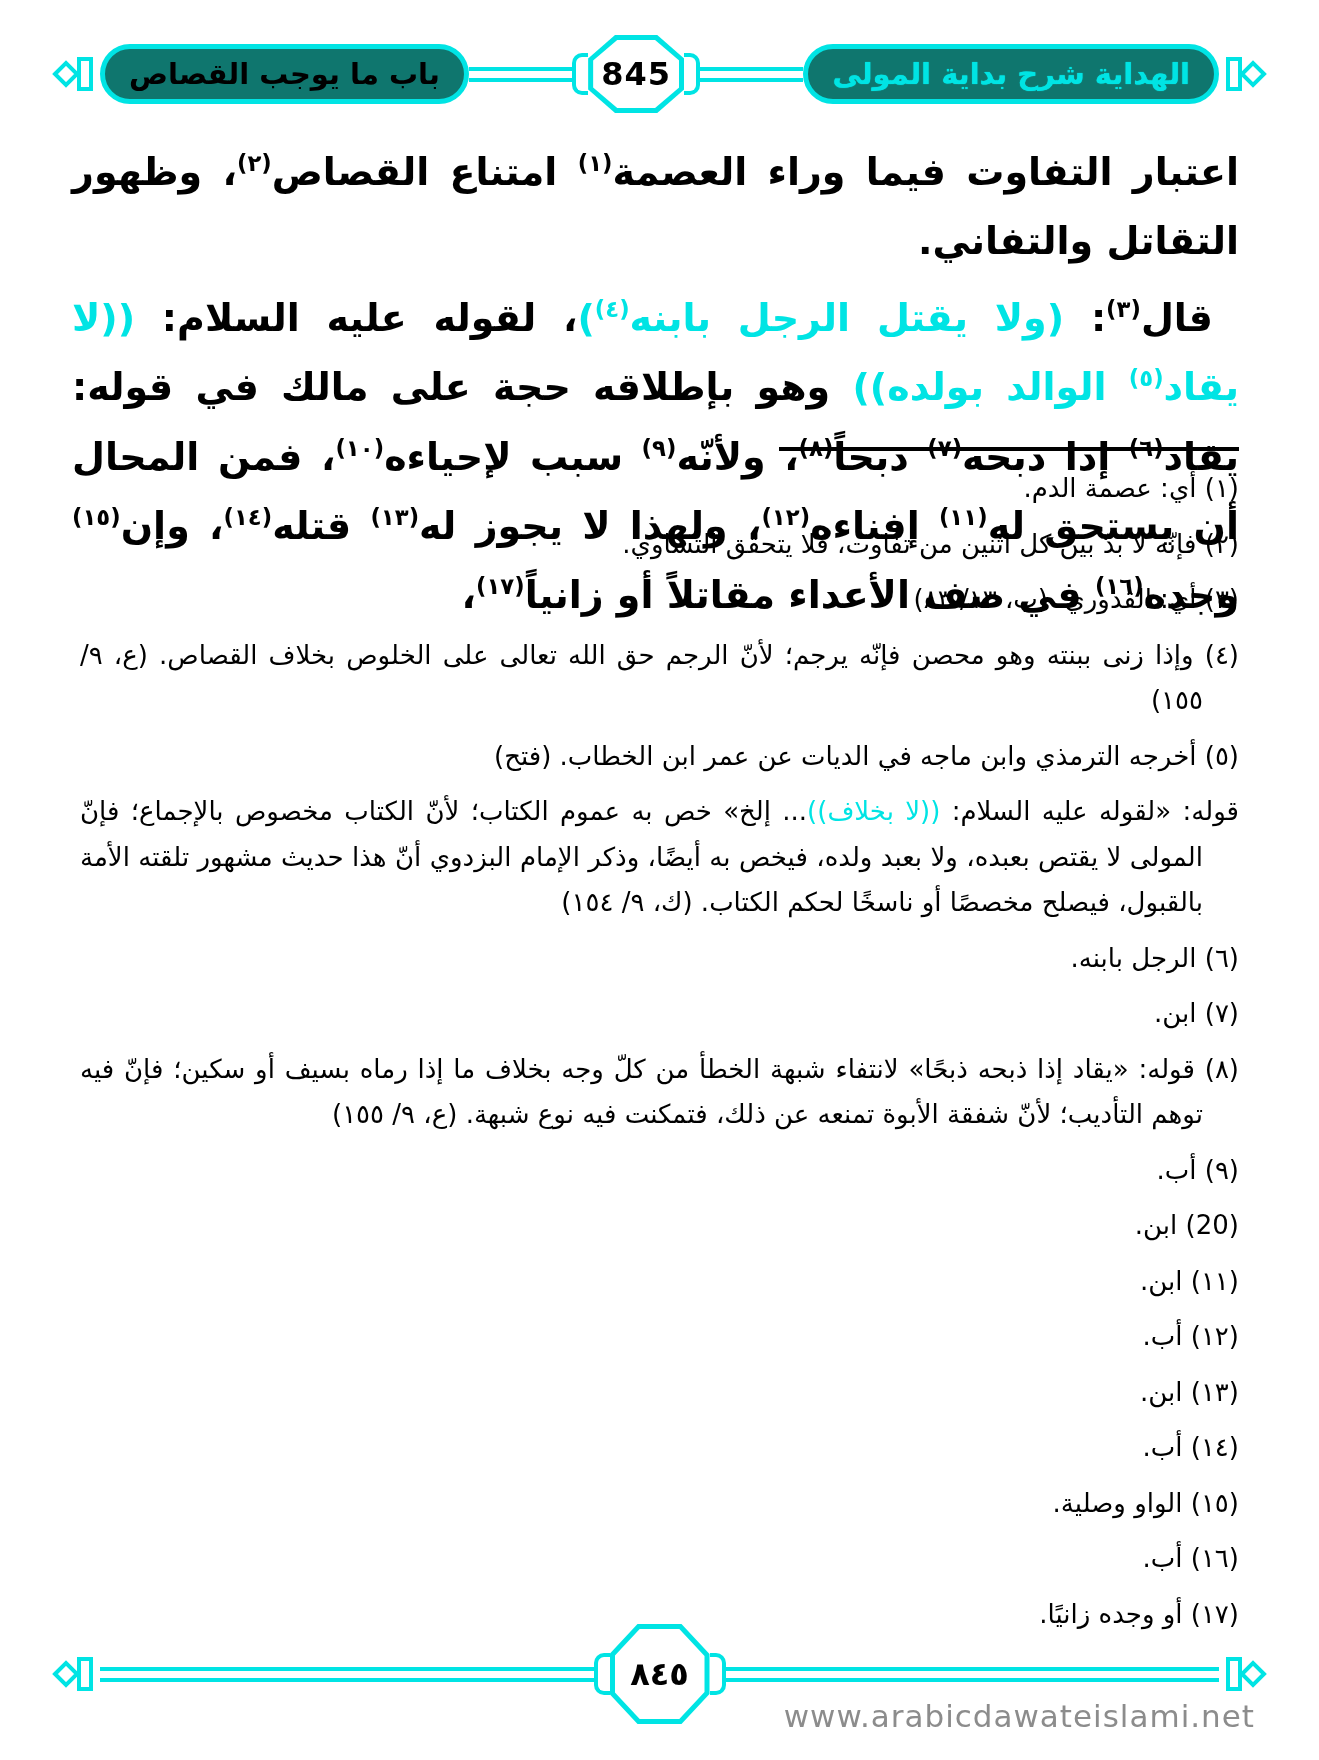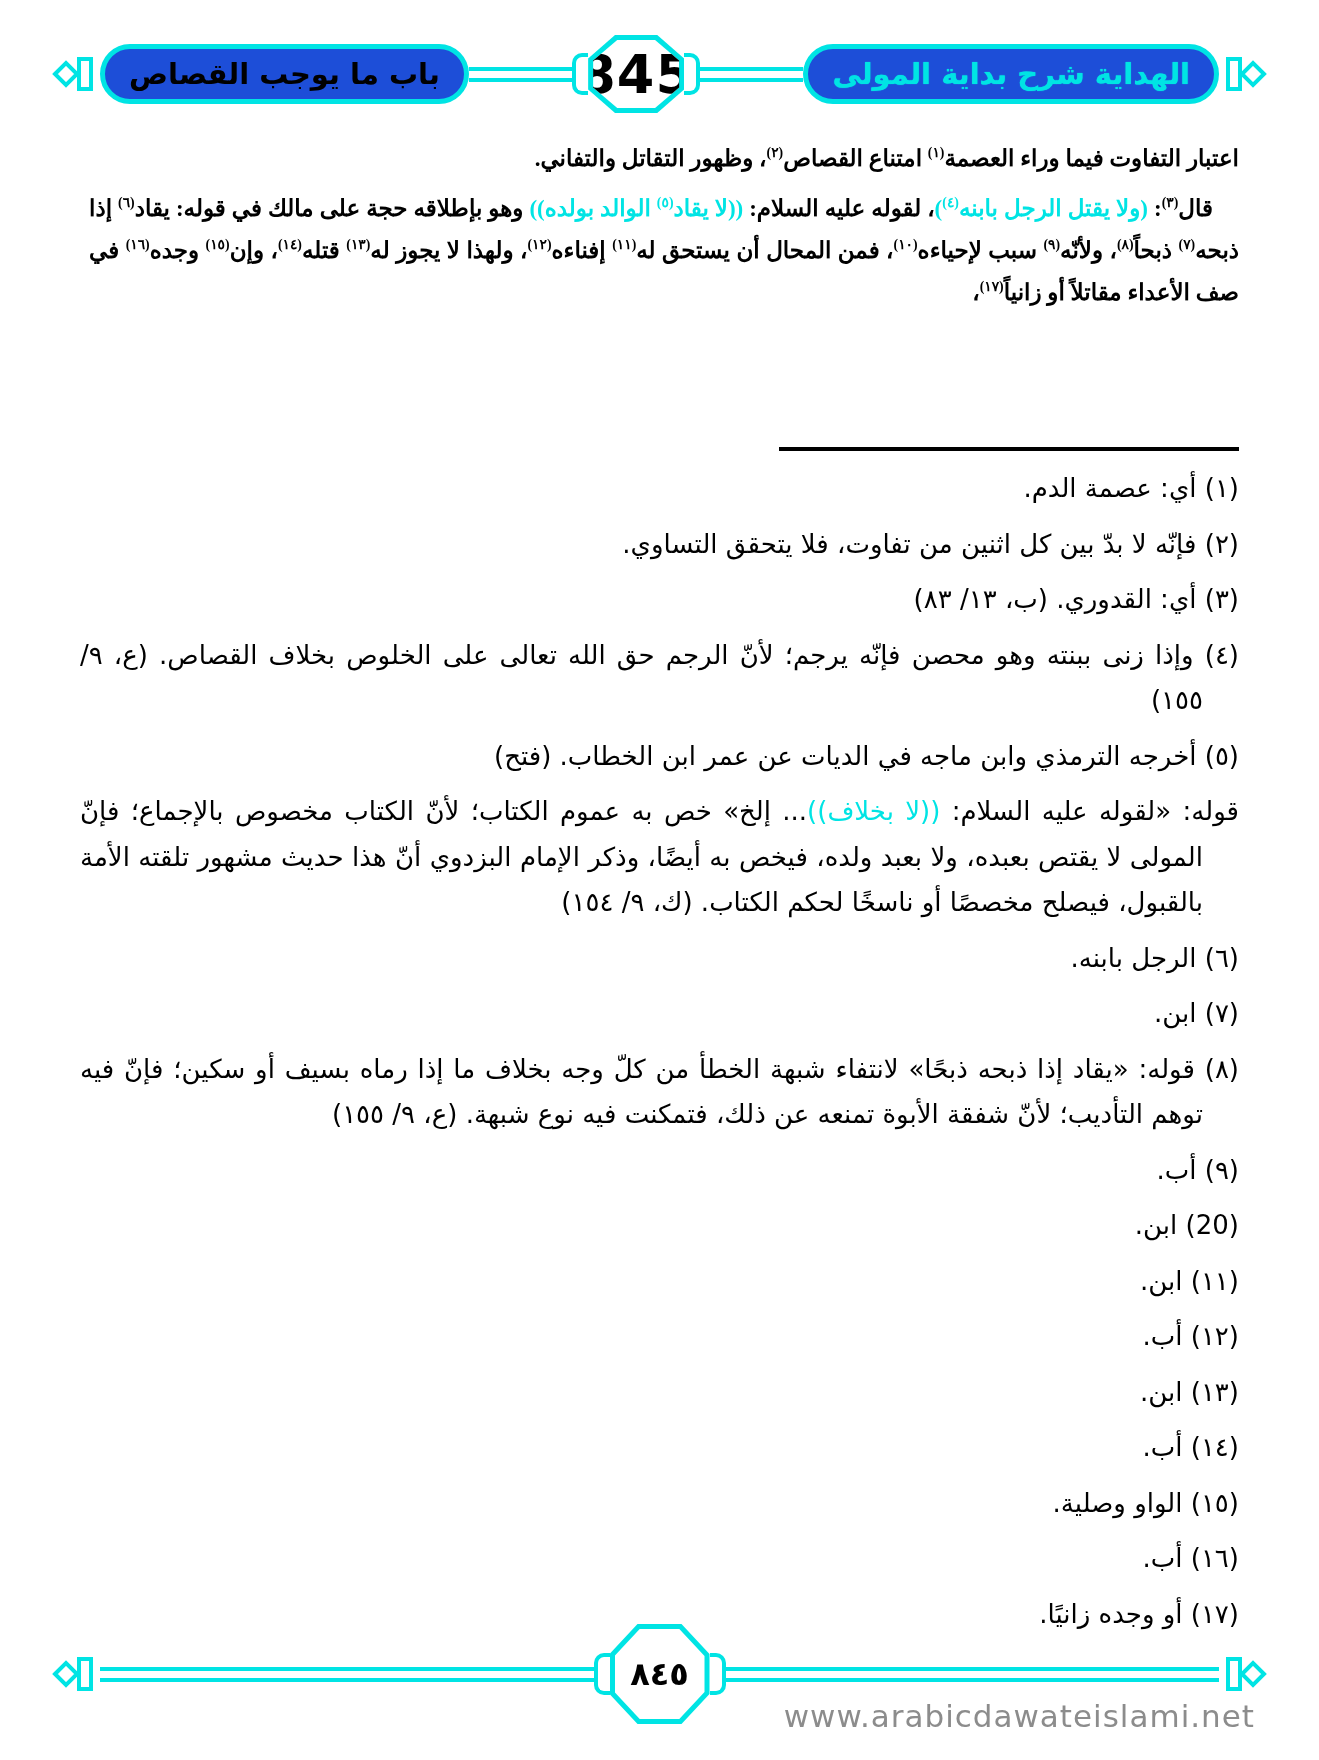--- a/index.html
+++ b/index.html
@@ -10,42 +10,42 @@
     font-family:"DejaVu Sans","Liberation Sans",sans-serif; color:#000;
   }
 
   
   .deco-bar { position:absolute; display:flex; align-items:center; }
   .header-bar { top:32px; left:52px; right:52px; height:84px; }
   .footer-bar { top:1632px; left:52px; right:52px; height:84px; }
   .rail { flex:1 1 auto; min-width:18px; height:15px;
           border-top:4px solid var(--accent); border-bottom:4px solid var(--accent); }
   .cartouche { flex:0 0 auto; height:60px; border:5px solid var(--accent); border-radius:34px;
-               background:#1d4ed8; display:flex; align-items:center; justify-content:center;
+               background:#0f766e; display:flex; align-items:center; justify-content:center;
                padding:4px 24px; white-space:nowrap; }
   .chapter-text { font-size:29px; font-weight:bold; color:#000; direction:rtl; }
   .booktitle-text { font-size:29px; font-weight:bold; color:var(--accent); direction:rtl;
                     text-shadow:0 0 1px var(--accent); }
   .octagon-wrap { position:relative; flex:0 0 auto; width:96px; height:78px; }
   .octagon-wrap.small { width:100px; height:100px; }
   .oct-outer { position:absolute; inset:0; background:var(--accent);
     clip-path:polygon(28% 0%,72% 0%,100% 30%,100% 70%,72% 100%,28% 100%,0% 70%,0% 30%); }
   .oct-inner { position:absolute; inset:5px; background:#fff;
     clip-path:polygon(28% 0%,72% 0%,100% 30%,100% 70%,72% 100%,28% 100%,0% 70%,0% 30%);
     display:flex; align-items:center; justify-content:center; }
-  .pagenum-latin { font-size:54px; font-weight:bold; letter-spacing:1px; }
+  .pagenum-latin { font-size:32px; font-weight:bold; letter-spacing:1px; }
   .pagenum-arabic { font-size:32px; font-weight:bold; direction:rtl; }
   .clamp { flex:0 0 auto; width:16px; height:42px; background:#fff; border:4px solid var(--accent); }
   .clamp.open-right { border-right:none; border-radius:10px 0 0 10px; }
   .clamp.open-left  { border-left:none;  border-radius:0 10px 10px 0; }
   .finial { flex:0 0 auto; }
 
   
-  .matn { position:absolute; top:138px; right:80px; left:89px; direction:rtl;
-          text-align:justify; font-size:23px; font-weight:bold; line-height:1.82; color:#000;font-family:Liberation Serif, serif; }
+  .matn { position:absolute; top:138px; right:80px; left:72px; direction:rtl;
+          text-align:justify; font-size:38px; font-weight:bold; line-height:1.82; color:#000; }
   .matn p { margin:0; }
   .matn p + p { margin-top:8px; text-indent:26px; }
 
   
   .fn-sep { position:absolute; top:447px; right:80px; width:460px; height:4px; background:#000; }
   .footnotes { position:absolute; top:466px; right:80px; left:80px; direction:rtl;
                font-size:26px; color:#000; }
   .footnotes p { margin:0 0 10px; line-height:1.75; text-align:justify;
                  padding-right:36px; text-indent:-36px; }
 

